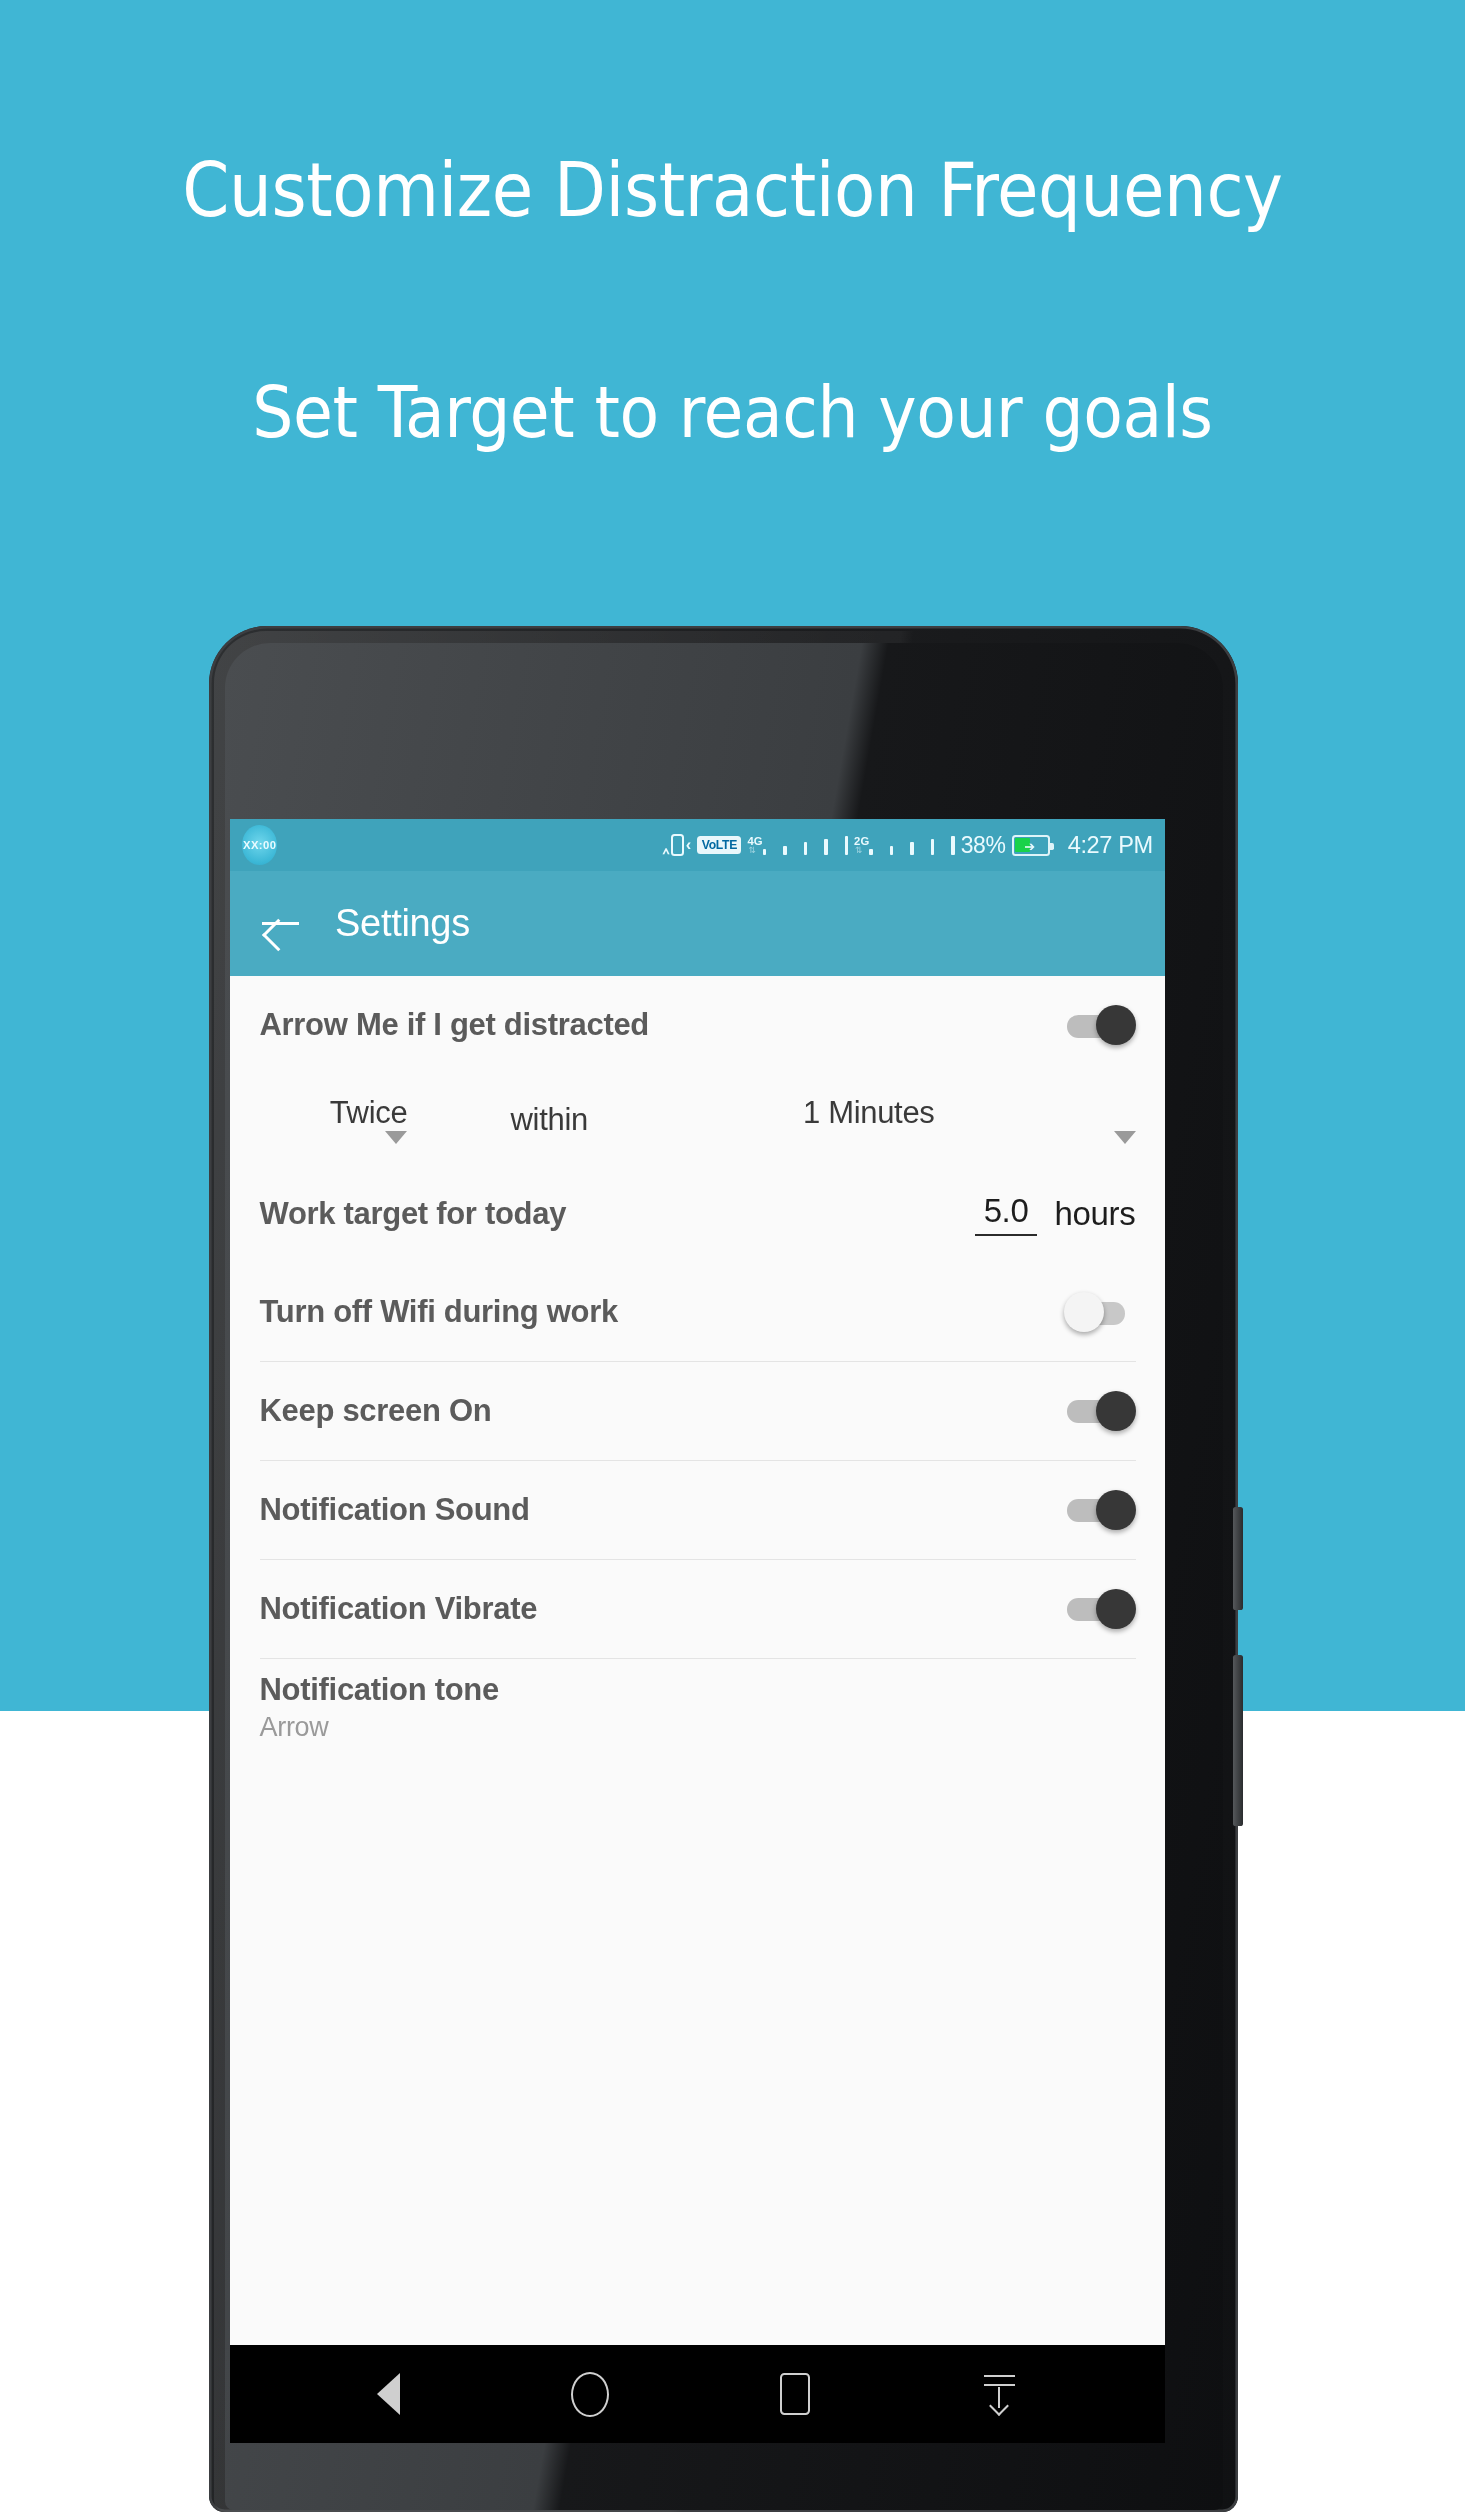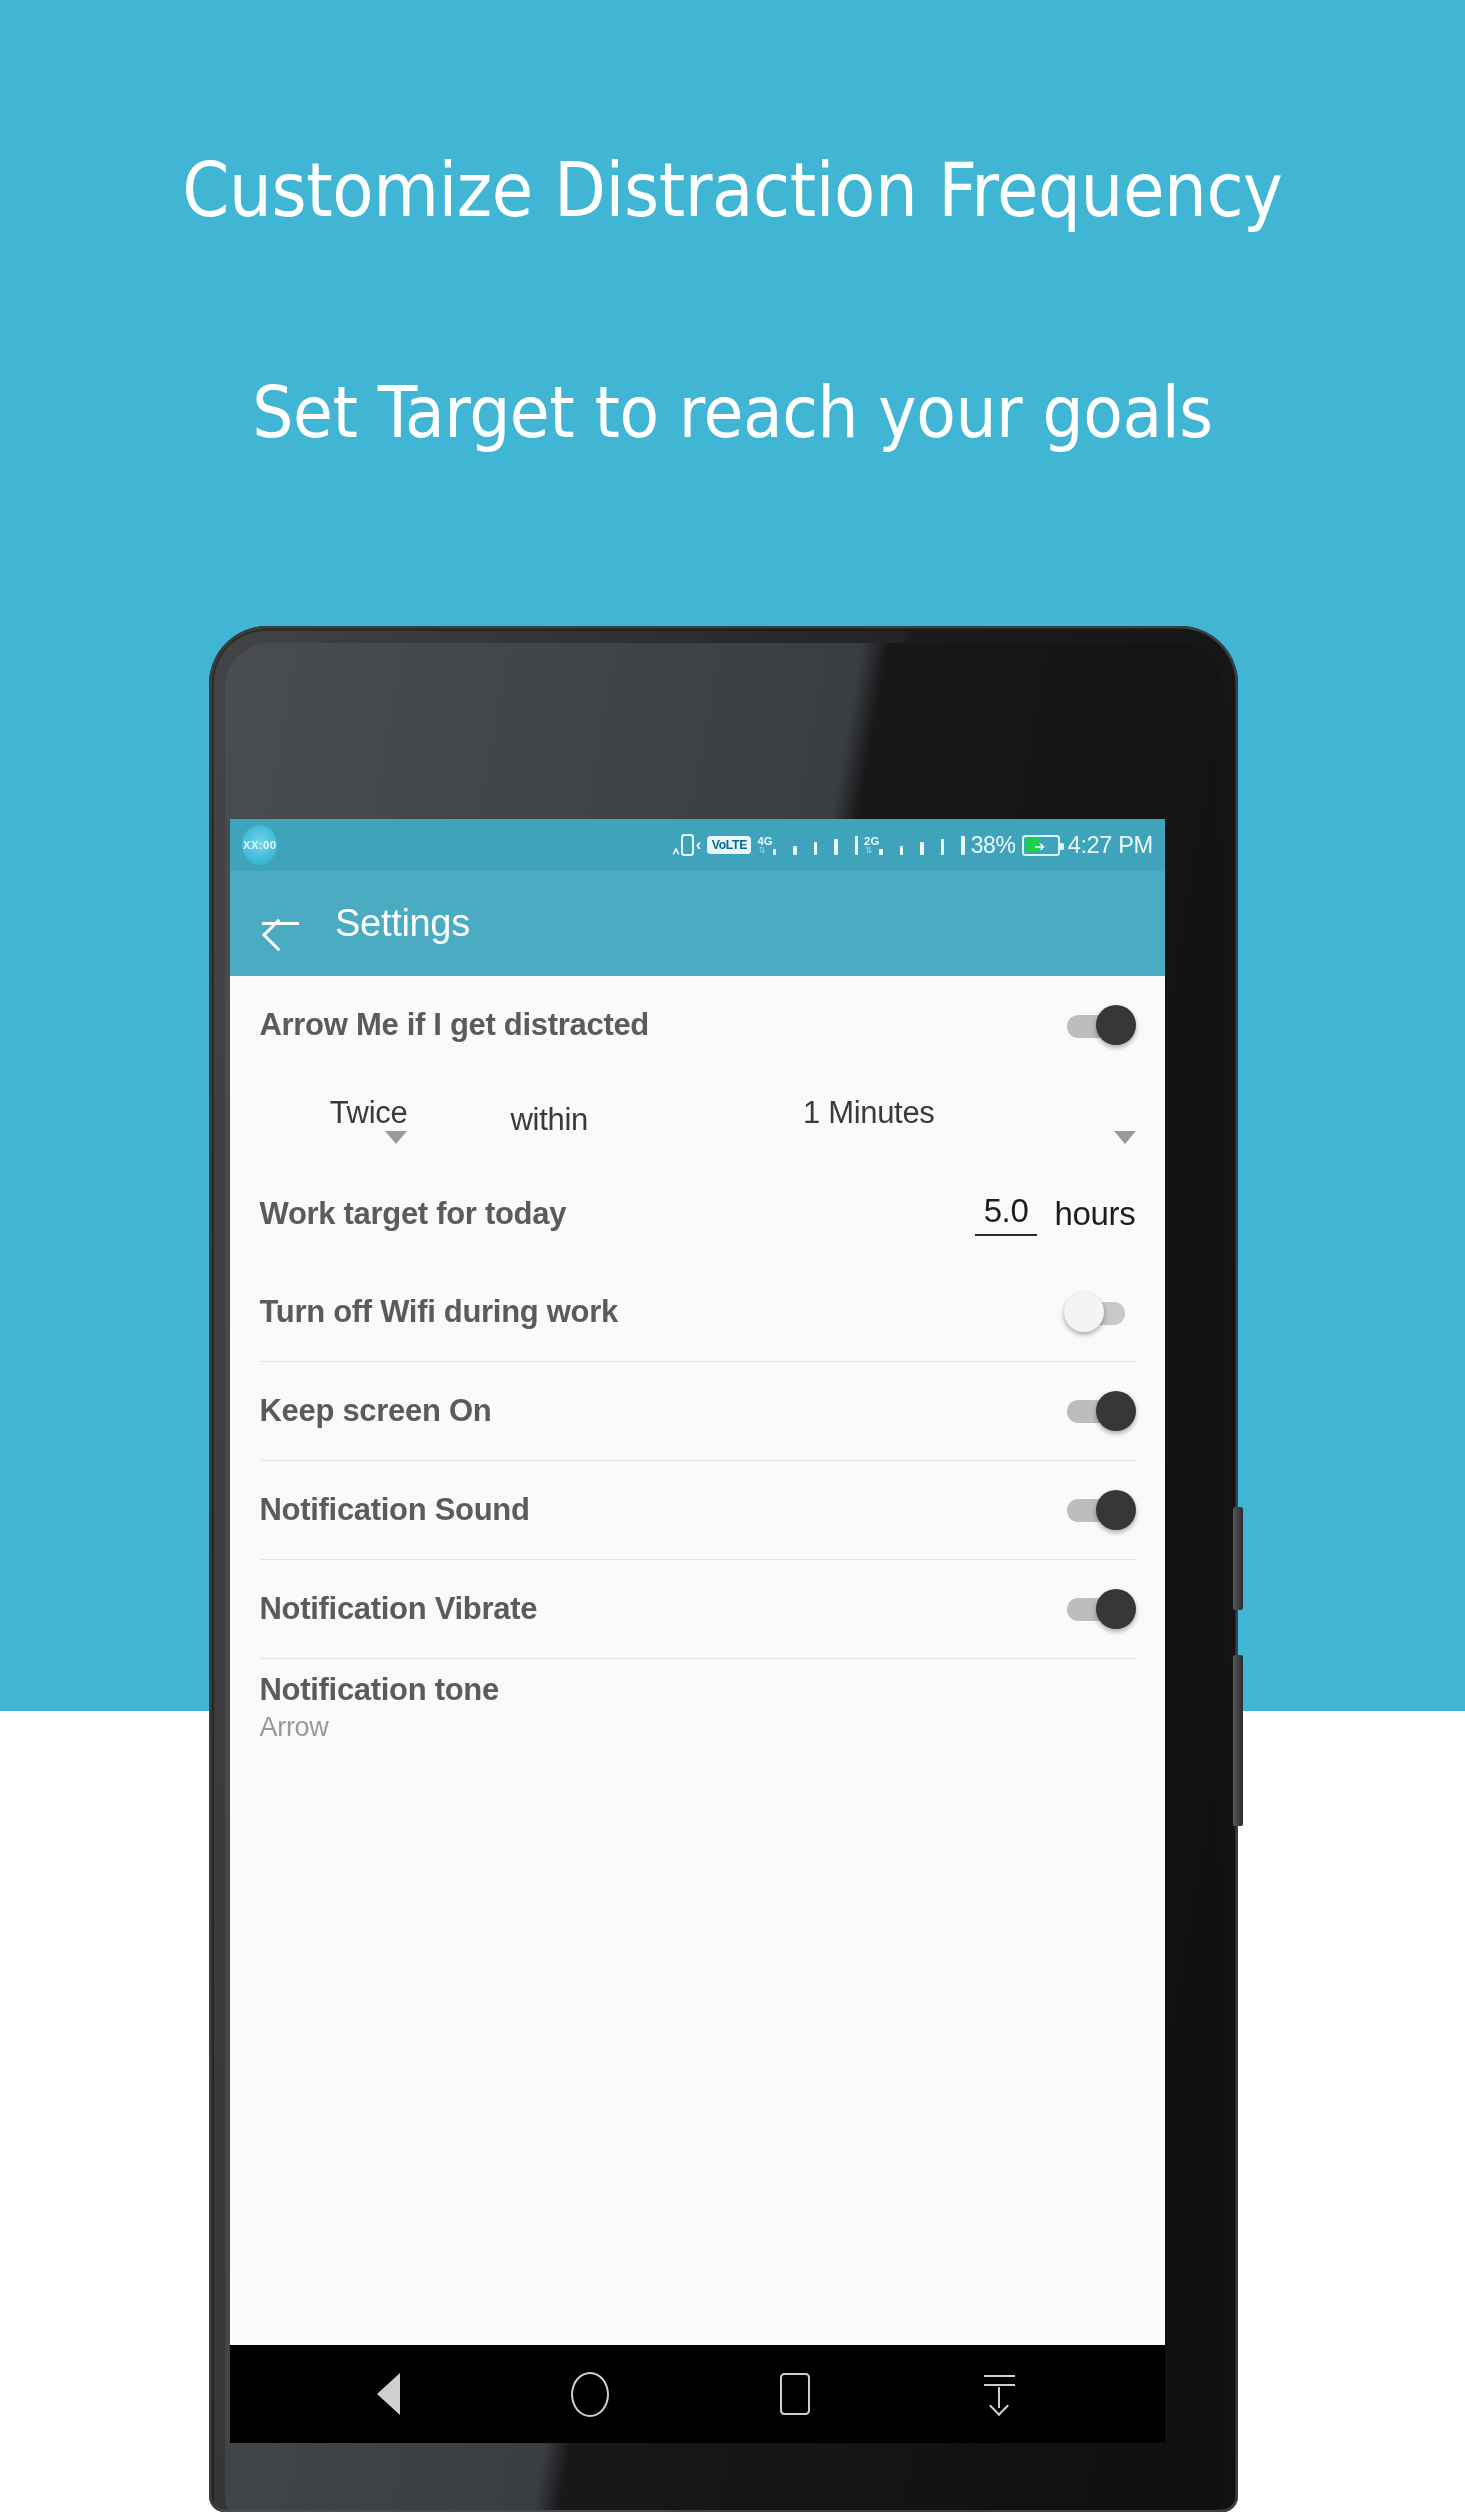--- a/index.html
+++ b/index.html
@@ -113,21 +113,21 @@
   .signal i:nth-child(5){height:12.2px;} .signal i:nth-child(6){height:15.7px;}
   .signal i:nth-child(7){height:19px;}
   .batt-pct { font-size:23px; letter-spacing:-0.4px; }
   .batt {
     width:38px; height:21px; border:2.2px solid #dff4f9; border-radius:3.5px;
     position:relative; display:flex; align-items:stretch; padding:1.7px;
   }
   .batt::after{content:""; position:absolute; right:-6.1px; top:6.1px; width:3.5px; height:7.9px; background:#dff4f9; border-radius:0 1.7px 1.7px 0;}
   .batt .fill{ width:48%; background:#19d24a; border-radius:0.9px; }
   .batt .bolt{ position:absolute; left:10.5px; top:2.6px; color:#eafafe; font-size:13px; }
-  .sb-time { font-size:23.6px; letter-spacing:-0.4px; margin-left:2px; }
+  .sb-time { font-size:23.6px; letter-spacing:-0.4px; margin-left:12px; }
 
   
   .appbar {
     height: 105px; background: #4aabc2;
     display:flex; align-items:center; padding: 0 30px; gap: 35px;
   }
   .back-arrow { width:40px; height:40px; position:relative; cursor:pointer; }
   .back-arrow::before{
     content:""; position:absolute; left:1.7px; top:18.3px; width:37px; height:3.1px; background:#fff;
   }

